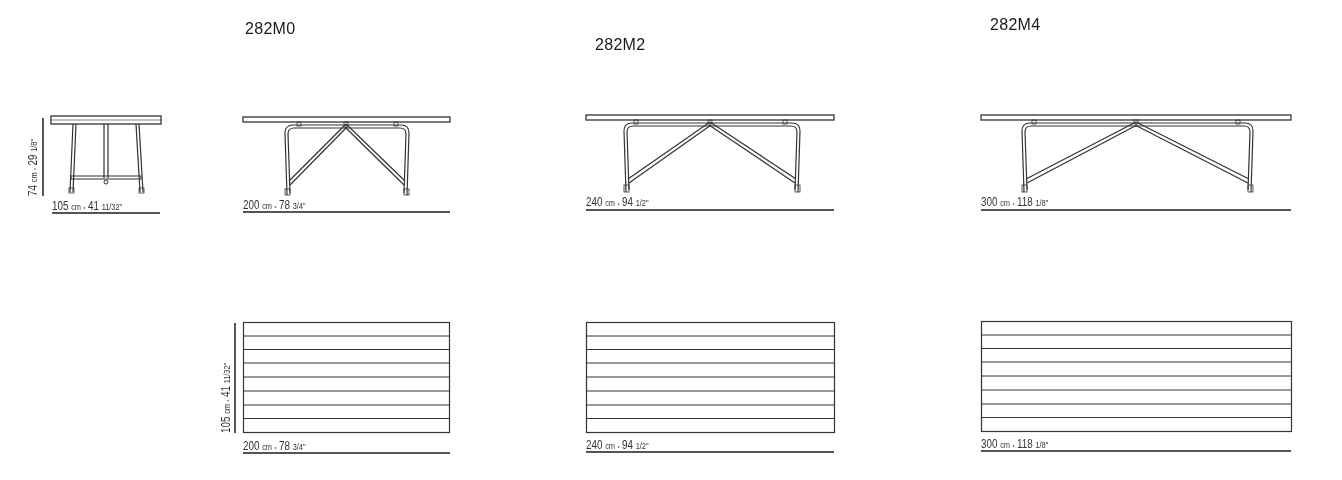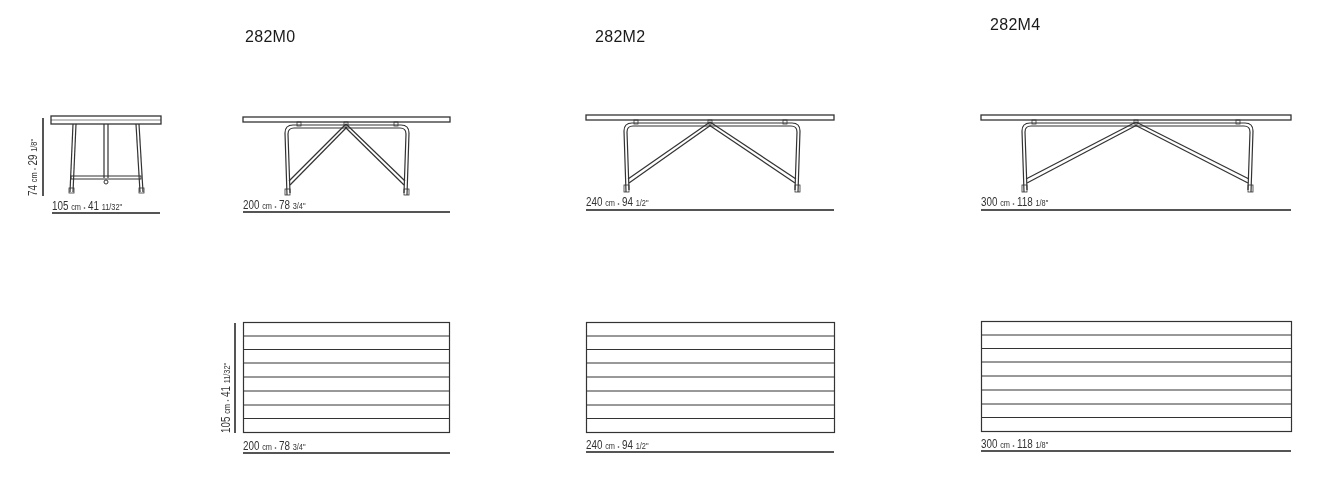--- a/index.html
+++ b/index.html
@@ -13,22 +13,22 @@
   .rule { height:1.5px; background:#555; }
   .vrule { width:1.5px; background:#555; }
   .vdim { transform-origin:left top; transform:rotate(-90deg) scaleX(0.82); font-size:12px; white-space:nowrap; color:#333; }
   .vdim .unit, .vdim .frac { font-size:9px; }
   .vdim .sep { font-size:7px; color:#777; margin:0 3px; }
   svg { position:absolute; overflow:visible; }
 </style>
 </head>
 <body>
 
-<div class="abs model-title" style="left:245px;top:28px;">282M0</div>
-<div class="abs model-title" style="left:595px;top:28px;">282M2</div>
+<div class="abs model-title" style="left:245px;top:20px;">282M0</div>
+<div class="abs model-title" style="left:595px;top:36px;">282M2</div>
 <div class="abs model-title" style="left:990px;top:16px;">282M4</div>
 
 <div>
   <svg width="120" height="85" style="left:48px;top:112px;">
     <rect x="3" y="4" width="110" height="8" fill="none" stroke="#333" stroke-width="1.3"></rect>
     <line x1="3" y1="8" x2="113" y2="8" stroke="#333" stroke-width="0.6"></line>
 
     <line x1="25" y1="12" x2="22" y2="80" stroke="#333" stroke-width="1.2"></line>
     <line x1="28" y1="12" x2="25" y2="80" stroke="#333" stroke-width="1.2"></line>
     <line x1="88" y1="12" x2="92" y2="80" stroke="#333" stroke-width="1.2"></line>

